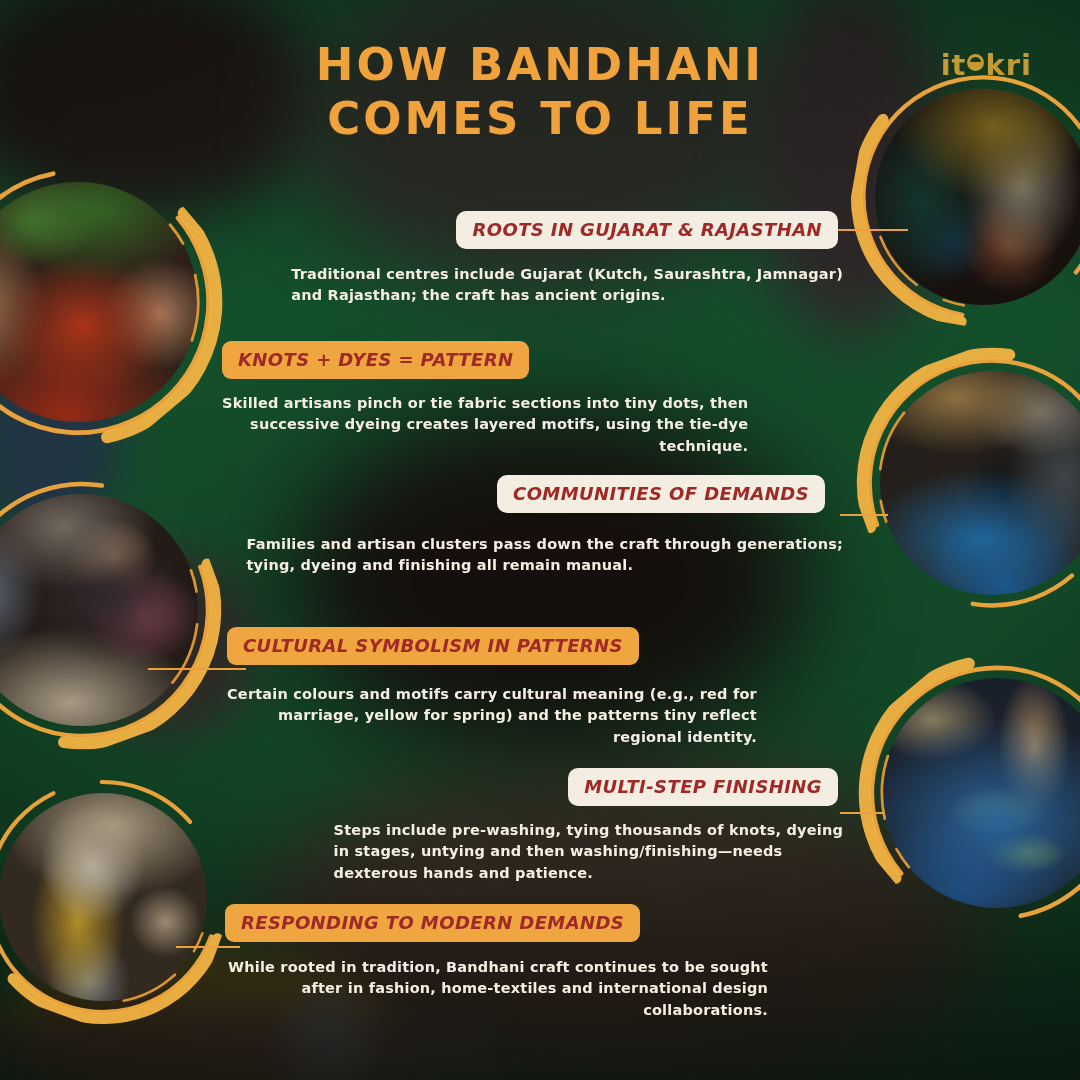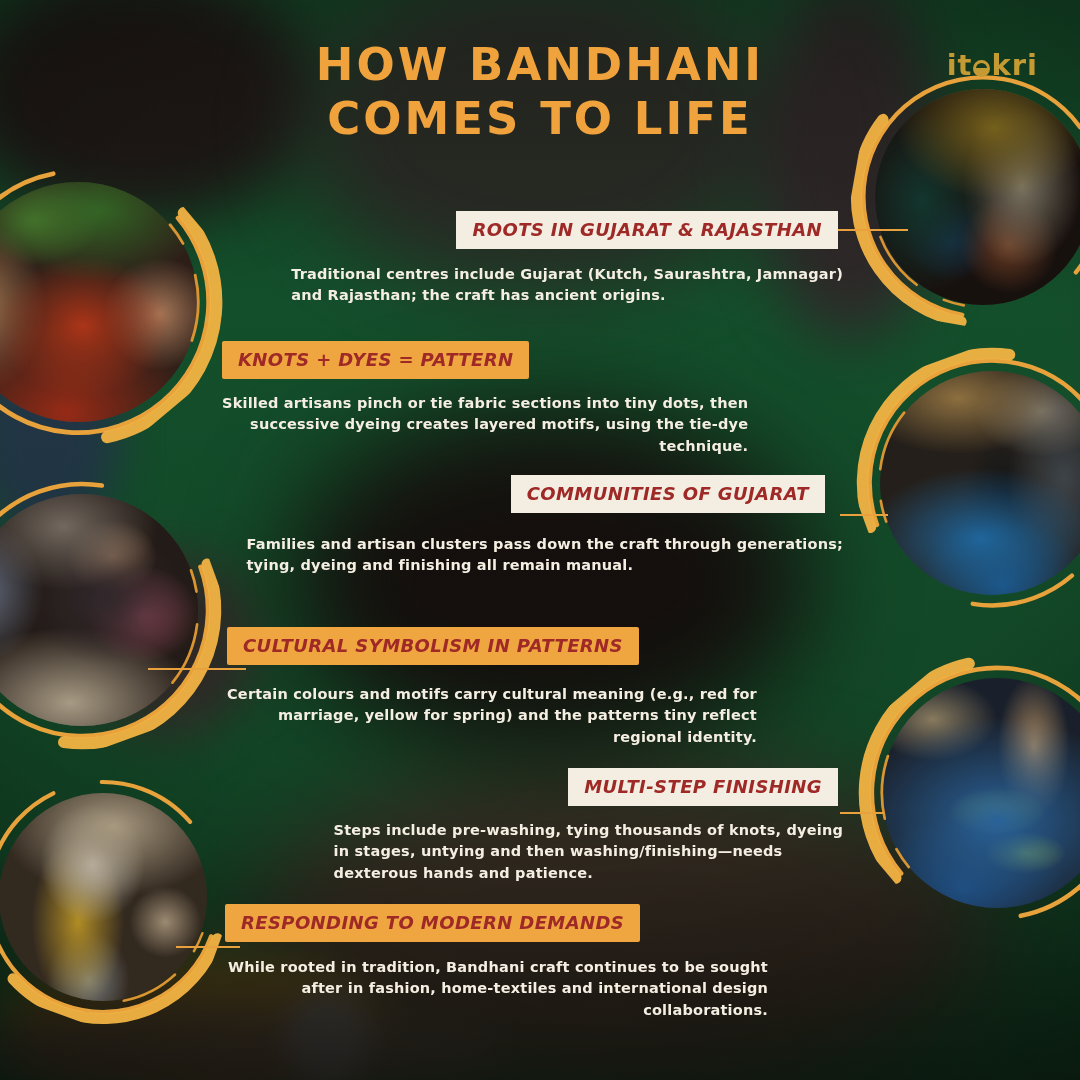--- a/index.html
+++ b/index.html
@@ -24,34 +24,34 @@
     position:absolute;inset:0;pointer-events:none;z-index:3;
     background:
       radial-gradient(1250px 950px at 50% 38%, rgba(0,0,0,0) 42%, rgba(0,0,0,0.55) 100%),
       linear-gradient(rgba(10,6,5,0.30), rgba(10,6,5,0.05) 28%, rgba(10,6,5,0.20) 78%, rgba(10,6,5,0.55) 100%);
   }
   
   #title{
     position:absolute;left:0;right:0;top:38px;z-index:5;text-align:center;
     color:#F0A33C;font-weight:bold;font-size:45px;line-height:1.2;letter-spacing:3px;
   }
-  #logo{position:absolute;top:48px;right:42px;z-index:5;color:#C49A33;font-weight:bold;font-size:29px;letter-spacing:1px;display:flex;align-items:center;}
+  #logo{position:absolute;top:48px;right:48px;z-index:5;color:#C49A33;font-weight:bold;font-size:29px;letter-spacing:1px;display:flex;}
   #logo .o-glyph{
     display:inline-block;width:17px;height:17px;margin:6px 1px 0 1px;border-radius:50%;
     border:3px solid #C49A33;box-sizing:border-box;
     background:linear-gradient(rgba(0,0,0,0) 48%, #C49A33 48%);
   }
   
   .hdr{
     position:absolute;z-index:5;display:inline-block;white-space:nowrap;
     font-style:italic;font-weight:bold;font-size:18px;letter-spacing:.4px;
-    color:#9E2926;padding:8px 16px 9px 16px;
+    color:#9E2926;padding:8px 16px 9px 16px;border-radius:10px;
   }
   .hdr.cream{background:#F3EEE1;}
-  .hdr.orange{background:#EFA640;border-radius:2px;}
+  .hdr.orange{background:#EFA640;border-radius:9px;}
   
   .body-text{
     position:absolute;z-index:5;white-space:pre-line;
     color:#F5EEE2;font-weight:bold;font-size:14.5px;line-height:1.48;letter-spacing:.2px;
   }
   .ta-right{text-align:left;}
   .ta-left{text-align:right;}
   
   .connector{position:absolute;height:2px;background:#E8A13C;z-index:6;}
   
@@ -203,21 +203,21 @@
   <div class="hdr cream" style="right:242px;top:211px">ROOTS IN GUJARAT &amp; RAJASTHAN</div>
   <div class="connector" style="left:838px;top:229px;width:70px"></div>
   <div class="body-text ta-right" style="right:237px;top:264px">Traditional centres include Gujarat (Kutch, Saurashtra, Jamnagar)
 and Rajasthan; the craft has ancient origins.</div>
 
   <div class="hdr orange" style="left:222px;top:341px">KNOTS + DYES = PATTERN</div>
   <div class="body-text ta-left" style="left:222px;top:393px">Skilled artisans pinch or tie fabric sections into tiny dots, then
 successive dyeing creates layered motifs, using the tie-dye
 technique.</div>
 
-  <div class="hdr cream" style="right:255px;top:475px">COMMUNITIES OF GUJARAT</div>
+  <div class="hdr cream" style="right:255px;top:475px">COMMUNITIES OF DEMANDS</div>
   <div class="connector" style="left:840px;top:514px;width:48px"></div>
   <div class="body-text ta-right" style="right:237px;top:534px">Families and artisan clusters pass down the craft through generations;
 tying, dyeing and finishing all remain manual.</div>
 
   <div class="hdr orange" style="left:227px;top:627px">CULTURAL SYMBOLISM IN PATTERNS</div>
   <div class="connector" style="left:148px;top:668px;width:98px"></div>
   <div class="body-text ta-left" style="left:227px;top:684px">Certain colours and motifs carry cultural meaning (e.g., red for
 marriage, yellow for spring) and the patterns tiny reflect
 regional identity.</div>
 

